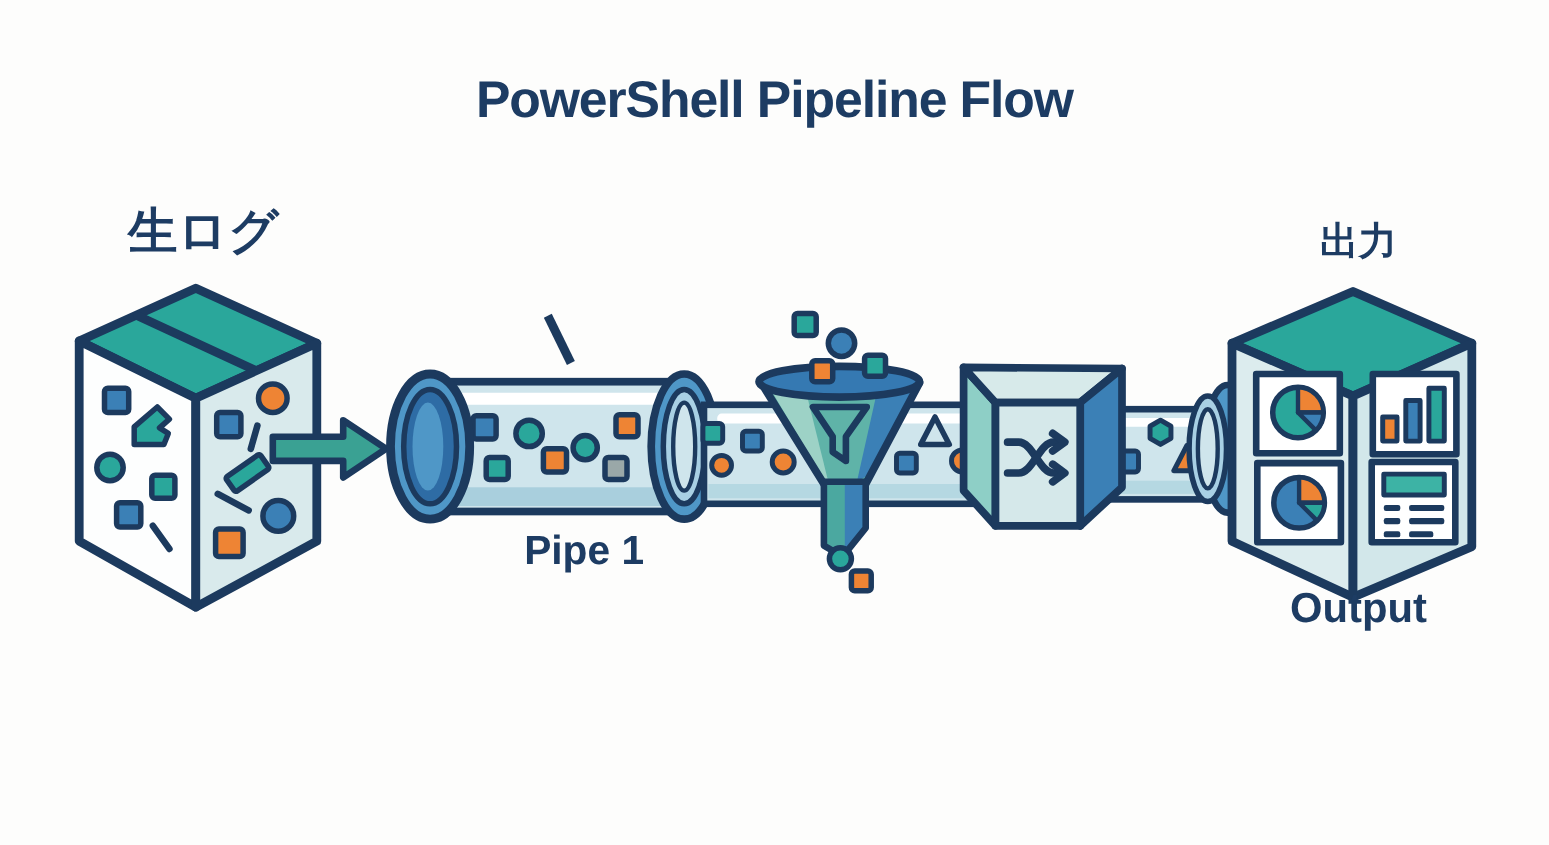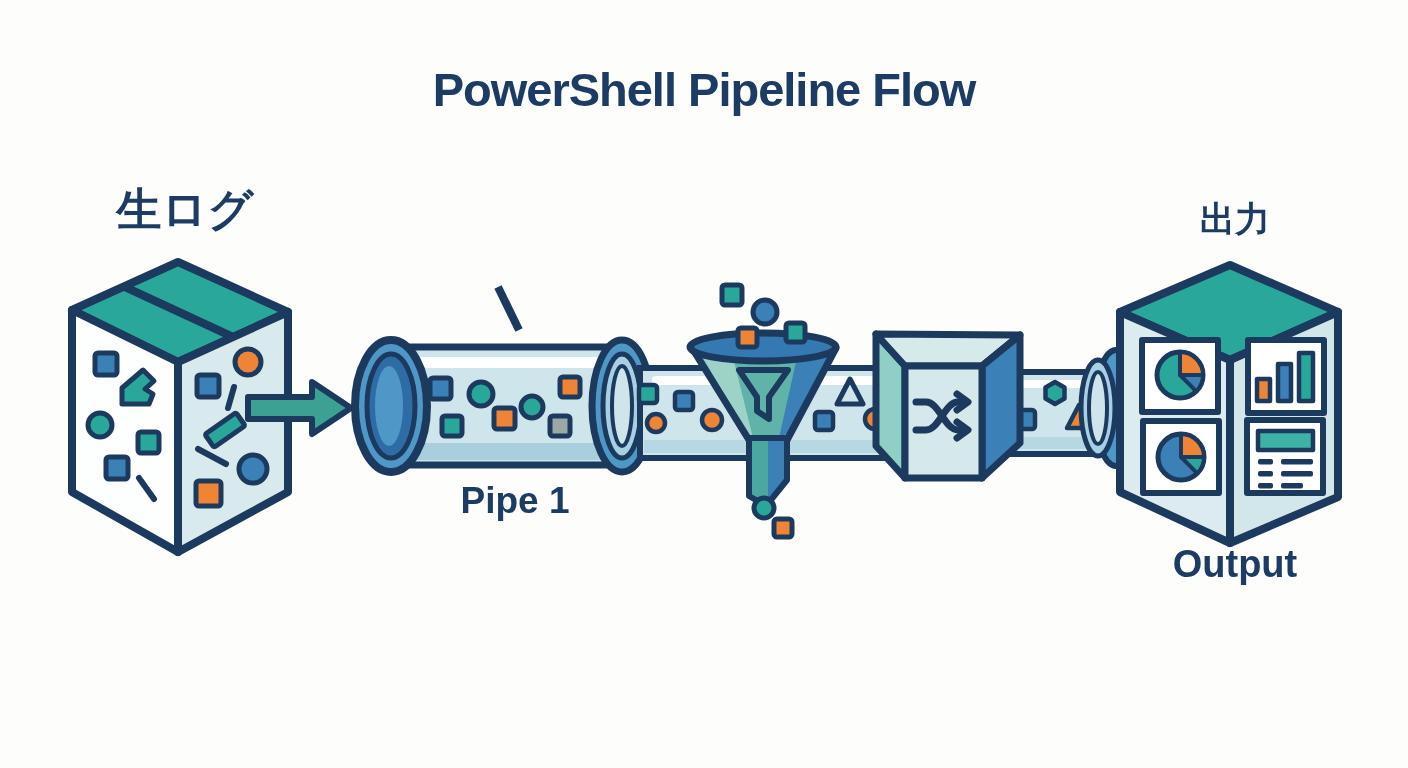--- a/index.html
+++ b/index.html
@@ -8,23 +8,23 @@
   }
   html,body{margin:0;padding:0;background:var(--bg);}
   .stage{position:relative;width:1408px;height:768px;background:var(--bg);overflow:hidden;
          font-family:"Liberation Sans","DejaVu Sans",sans-serif;padding-left:24px;}
   .stage svg{position:absolute;left:0;top:0;}
   .title{position:absolute;left:0;top:62px;width:1408px;text-align:center;
          font-size:47px;font-weight:bold;letter-spacing:-1px;color:#1d3c63;}
   .lbl{position:absolute;text-align:center;color:#1d3c63;font-weight:bold;}
   .lbl-jp-in{left:70px;top:164px;width:230px;font-size:45px;margin-top:16px;}
   .lbl-en-in{left:60px;top:560px;width:240px;font-size:39px;}
-  .lbl-pipe1{left:415px;top:480px;width:200px;font-size:37px;}
+  .lbl-pipe1{left:431px;top:480px;width:200px;font-size:37px;}
   .lbl-jp-out{left:1135px;top:196px;width:200px;font-size:35px;}
-  .lbl-en-out{left:1135px;top:543px;width:200px;font-size:38px;}
+  .lbl-en-out{left:1135px;top:532px;width:200px;font-size:38px;}
 </style>
 </head>
 <body>
 
 <div class="stage">
 
   <div class="title">PowerShell Pipeline Flow</div>
 
   <svg width="1408" height="768" viewBox="0 0 1408 768">
 

